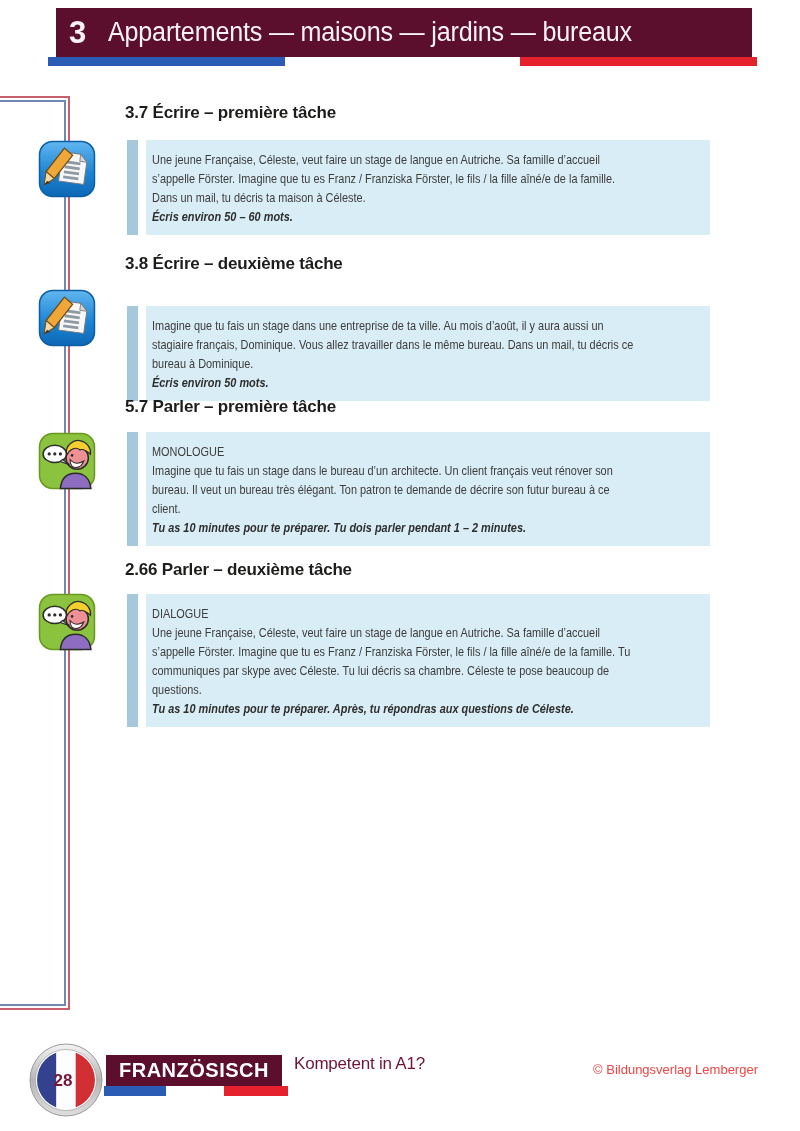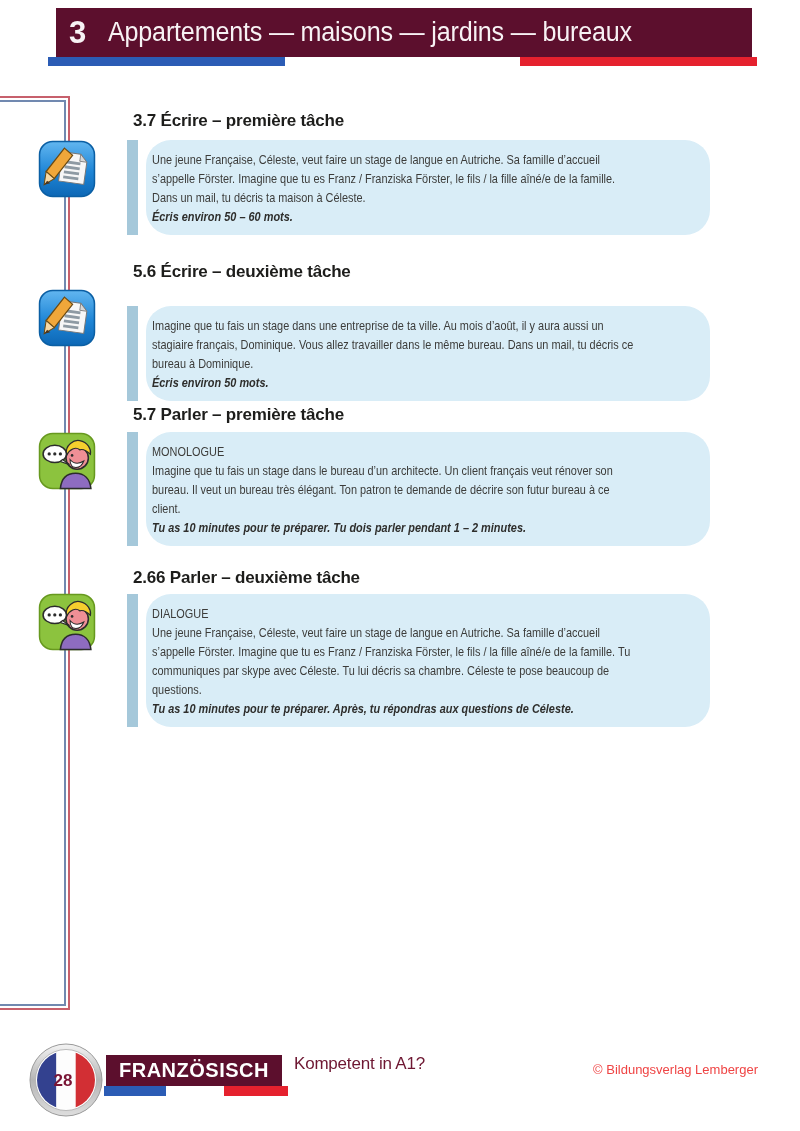--- a/index.html
+++ b/index.html
@@ -20,26 +20,26 @@
   .underline-red{left:520px;width:237px;background:#e5212e;}
   
   .bracket{position:absolute;left:0;border-style:solid;border-left:none;background:transparent;}
   .bracket-red{top:96px;width:68px;height:910px;border-width:2px;border-color:#c7606c;}
   .bracket-blue{top:100px;width:64px;height:902px;border-width:2px;border-color:#7189b0;}
   
   .task-icon{position:absolute;left:38px;width:58px;height:58px;}
   .task-icon svg{display:block;}
   
   .section-heading{
-    position:absolute;left:125px;margin:8px;font-size:17px;font-weight:bold;color:#1d1d1b;
+    position:absolute;left:125px;margin:0;font-size:17px;font-weight:bold;color:#1d1d1b;
     letter-spacing:-0.2px;white-space:nowrap;
   }
   .task-box{position:absolute;left:127px;width:583px;display:flex;}
   .task-box-bar{width:11px;background:#a5c8da;margin-right:8px;}
-  .task-box-content{flex:1;background:#d9edf7;padding:10px 4px 9px 6px;overflow:hidden;border-radius:25px;}
+  .task-box-content{flex:1;background:#d9edf7;padding:10px 4px 9px 6px;overflow:hidden;}
   .cond{transform:scaleX(0.84);transform-origin:0 0;width:119.5%;}
   .box-label,.box-body{font-size:13px;line-height:19px;color:#3c3c3a;white-space:pre-line;}
   .box-instruction{font-size:13px;line-height:19px;color:#2e2e2c;font-weight:bold;font-style:italic;white-space:pre-line;}
   
   .flag-badge{position:absolute;left:29px;top:1043px;width:74px;height:74px;text-align:right;}
   .series-box{
     position:absolute;left:106px;top:1055px;width:176px;height:31px;background:#5c0f2d;
     display:flex;align-items:center;justify-content:center;text-align:center;
   }
   .series-label{color:#ffffff;font-weight:bold;font-size:20px;letter-spacing:0.5px;white-space:nowrap;}
@@ -152,21 +152,21 @@
       <div class="cond">
         <div class="box-label"></div>
         <div class="box-body">Une jeune Française, Céleste, veut faire un stage de langue en Autriche. Sa famille d’accueil
 s’appelle Förster. Imagine que tu es Franz / Franziska Förster, le fils / la fille aîné/e de la famille.
 Dans un mail, tu décris ta maison à Céleste.</div>
         <div class="box-instruction">Écris environ 50 – 60 mots.</div>
       </div>
     </div>
   </div>
 
-  <h2 class="section-heading" style="top:254px">5.6 Écrire – deuxième tâche</h2>
+  <h2 class="section-heading" style="top:254px">3.8 Écrire – deuxième tâche</h2>
   <div class="task-box" style="top:306px">
     <div class="task-box-bar"></div>
     <div class="task-box-content">
       <div class="cond">
         <div class="box-label"></div>
         <div class="box-body">Imagine que tu fais un stage dans une entreprise de ta ville. Au mois d’août, il y aura aussi un
 stagiaire français, Dominique. Vous allez travailler dans le même bureau. Dans un mail, tu décris ce
 bureau à Dominique.</div>
         <div class="box-instruction">Écris environ 50 mots.</div>
       </div>

